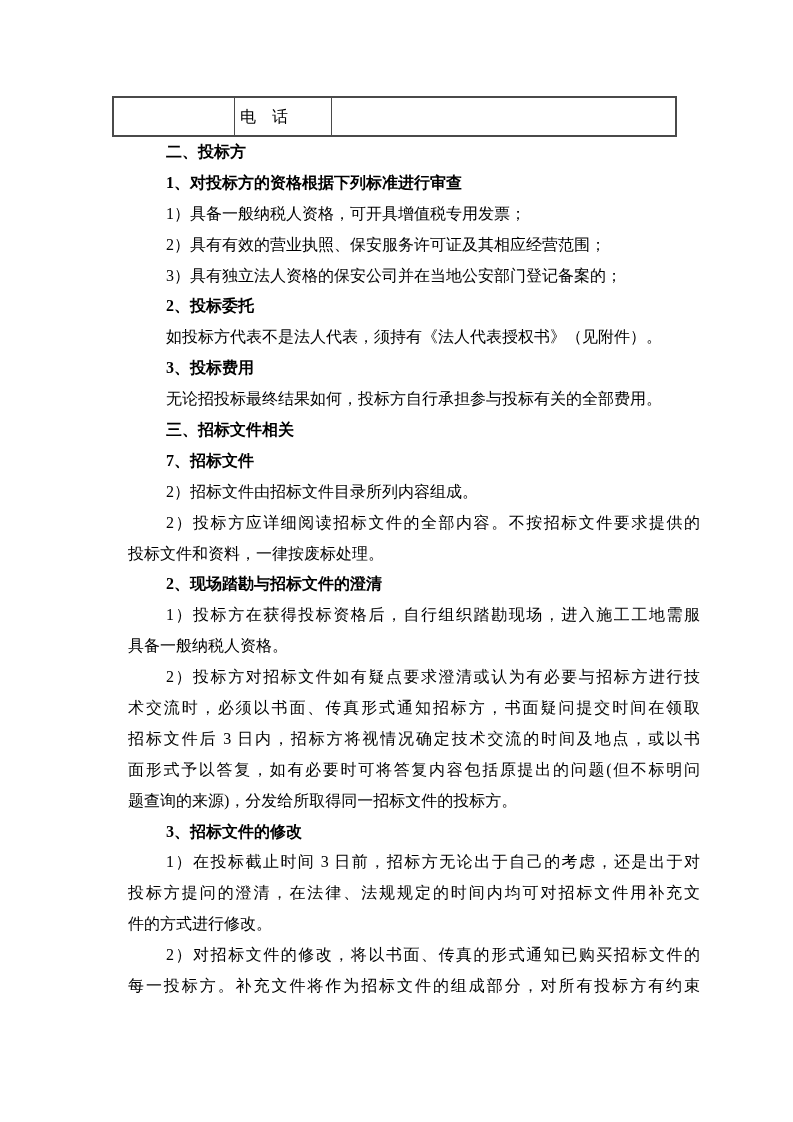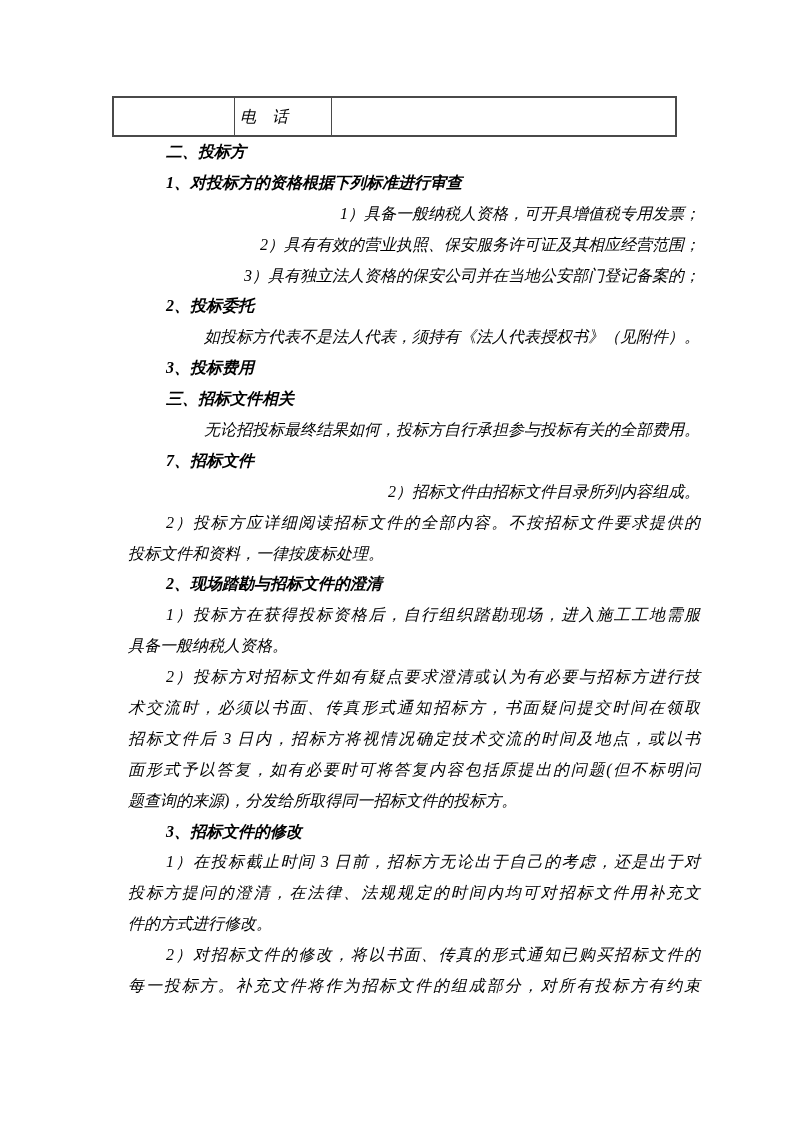--- a/index.html
+++ b/index.html
@@ -4,21 +4,21 @@
 <style>
   html, body { margin: 0; padding: 0; }
   body {
     width: 793px; height: 1122px;
     background: #ffffff;
     position: relative;
     font-family: "Liberation Serif", "DejaVu Serif", serif;
     color: #000000;
     overflow: hidden;
   }
-  .page { position: absolute; left: 0; top: 0; width: 762px; height: 1122px; background: #ffffff; font-style: italic; }
+  .page { position: absolute; left: 0; top: 0; width: 762px; height: 1122px; background: #ffffff; }
 
   
   .ctable {
     position: absolute; left: 112px; top: 96px;
     width: 565px; height: 41px;
     border: 2px solid #4a4a4a;
     box-sizing: border-box;
     display: flex;
     background: #ffffff;
   }
@@ -37,21 +37,21 @@
     position: absolute; left: 128px; top: 137px;
     width: 572px;
   }
   .ln {
     font-size: 16px;
     height: 30.9px; line-height: 30.9px;
     white-space: nowrap;
     letter-spacing: 0;
   }
   .ln.h { font-weight: bold; padding-left: 38px; }   
-  .ln.f { padding-left: 38px; text-align: right; }                       
+  .ln.f { padding-left: 38px; }                       
   .ln.c { padding-left: 0; }                          
   .ln.j {                                             
     white-space: normal;
     text-align: justify;
     text-align-last: justify;
     text-justify: inter-character;
   }
 </style>
 </head>
 <body>
@@ -65,22 +65,22 @@
 
   <div class="docbody">
     <div class="ln h">二、投标方</div>
     <div class="ln h">1、对投标方的资格根据下列标准进行审查</div>
     <div class="ln f">1）具备一般纳税人资格，可开具增值税专用发票；</div>
     <div class="ln f">2）具有有效的营业执照、保安服务许可证及其相应经营范围；</div>
     <div class="ln f">3）具有独立法人资格的保安公司并在当地公安部门登记备案的；</div>
     <div class="ln h">2、投标委托</div>
     <div class="ln f">如投标方代表不是法人代表，须持有《法人代表授权书》（见附件）。</div>
     <div class="ln h">3、投标费用</div>
+    <div class="ln f">无论招投标最终结果如何，投标方自行承担参与投标有关的全部费用。</div>
     <div class="ln h">三、招标文件相关</div>
-    <div class="ln f">无论招投标最终结果如何，投标方自行承担参与投标有关的全部费用。</div>
     <div class="ln h">7、招标文件</div>
     <div class="ln f">2）招标文件由招标文件目录所列内容组成。</div>
     <div class="ln f j">2）投标方应详细阅读招标文件的全部内容。不按招标文件要求提供的</div>
     <div class="ln c">投标文件和资料，一律按废标处理。</div>
     <div class="ln h">2、现场踏勘与招标文件的澄清</div>
     <div class="ln f j">1）投标方在获得投标资格后，自行组织踏勘现场，进入施工工地需服</div>
     <div class="ln c">具备一般纳税人资格。</div>
     <div class="ln f j">2）投标方对招标文件如有疑点要求澄清或认为有必要与招标方进行技</div>
     <div class="ln c j">术交流时，必须以书面、传真形式通知招标方，书面疑问提交时间在领取</div>
     <div class="ln c j">招标文件后 3 日内，招标方将视情况确定技术交流的时间及地点，或以书</div>

